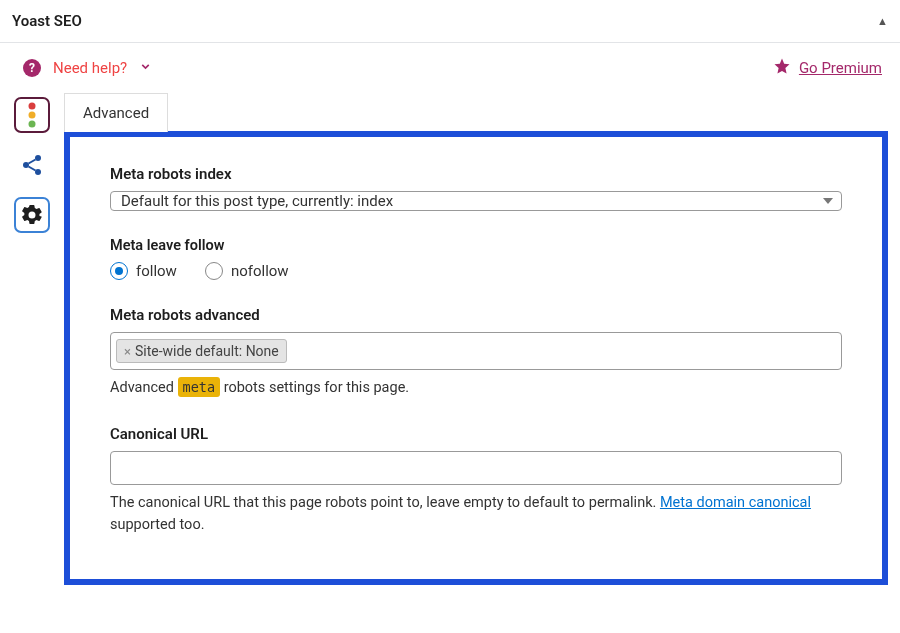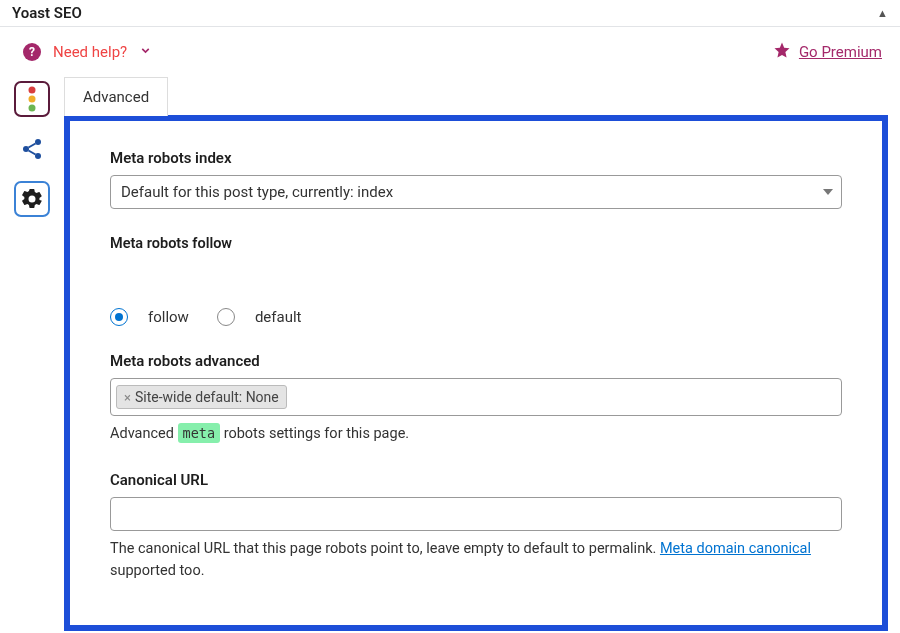--- a/index.html
+++ b/index.html
@@ -12,21 +12,21 @@
       font-size: 14px;
       color: #1e1e1e;
       background: #fff;
       width: 900px;
       height: 633px;
     }
     .panel-header {
       display: flex;
       align-items: center;
       justify-content: space-between;
-      padding: 4px 12px;
+      padding: 12px 12px;
       border-bottom: 1px solid #e2e4e7;
     }
     .panel-title {
       font-weight: 600;
       font-size: 15px;
     }
     .collapse-icon {
       color: #555;
       font-size: 11px;
     }
@@ -121,21 +121,21 @@
       font-size: 14.5px;
       color: #1e1e1e;
       margin-bottom: 8px;
       display: block;
     }
     .select-wrap {
       position: relative;
       border: 1px solid #999;
       border-radius: 4px;
       background: #fff;
-      height: 34px;
+      height: 20px;
       display: flex;
       align-items: center;
       padding: 0 30px 0 10px;
       cursor: pointer;
     }
     .select-wrap .select-text {
       font-size: 15px;
       color: #333;
     }
     .select-chevron {
@@ -150,23 +150,22 @@
       border-top: 6px solid #777;
     }
     .radio-row {
       display: flex;
       align-items: center;
       gap: 28px;
     }
     .radio-item {
       display: flex;
       align-items: center;
-      gap: 20px;
-      cursor: pointer;
-      margin-top: 48px;
+      gap: 8px;
+      cursor: pointer;
     }
     .radio-circle {
       width: 18px;
       height: 18px;
       border: 1px solid #888;
       border-radius: 50%;
       display: flex;
       align-items: center;
       justify-content: center;
       background: #fff;
@@ -211,21 +210,21 @@
       font-size: 13px;
       cursor: pointer;
     }
     .help-text {
       font-size: 14.5px;
       color: #333;
       margin-top: 7px;
       line-height: 1.5;
     }
     .help-text code {
-      background: #86efac;
+      background: #eab308;
       padding: 2px 5px;
       border-radius: 3px;
       font-family: Menlo, Monaco, monospace;
       font-size: 13.5px;
     }
     .text-input {
       width: 100%;
       height: 34px;
       border: 1px solid #999;
       border-radius: 4px;
@@ -310,31 +309,31 @@
 
       <div class="field-group">
         <label class="field-label">Meta robots index</label>
         <div class="select-wrap">
           <span class="select-text">Default for this post type, currently: index</span>
           <span class="select-chevron"></span>
         </div>
       </div>
 
       <div class="field-group">
-        <label class="field-label-small">Meta robots follow</label>
+        <label class="field-label-small">Meta leave follow</label>
         <div class="radio-row">
           <div class="radio-item">
             <span class="radio-circle checked">
               <span class="radio-dot"></span>
             </span>
             <span class="radio-label">follow</span>
           </div>
           <div class="radio-item">
             <span class="radio-circle"></span>
-            <span class="radio-label">default</span>
+            <span class="radio-label">nofollow</span>
           </div>
         </div>
       </div>
 
       <div class="field-group">
         <label class="field-label">Meta robots advanced</label>
         <div class="tag-input">
           <span class="tag-chip">
             <span class="tag-x">×</span>
             <span>Site-wide default: None</span>

